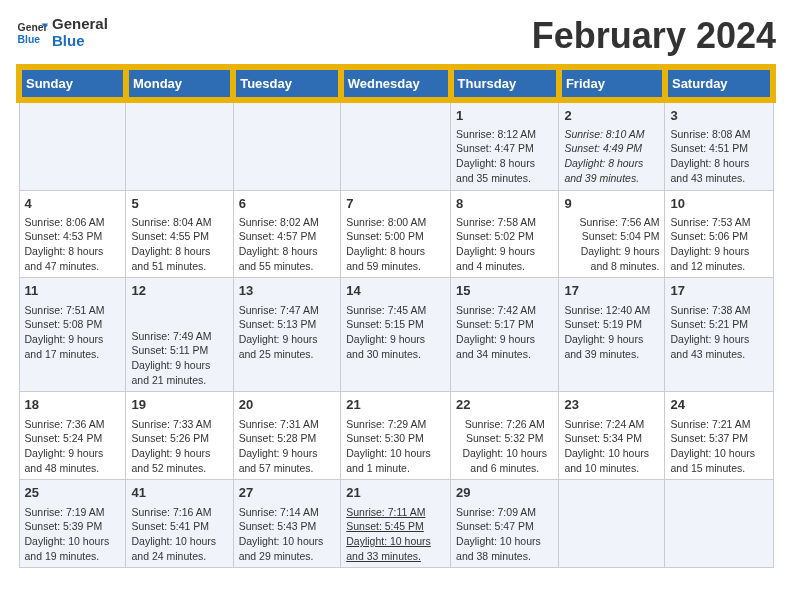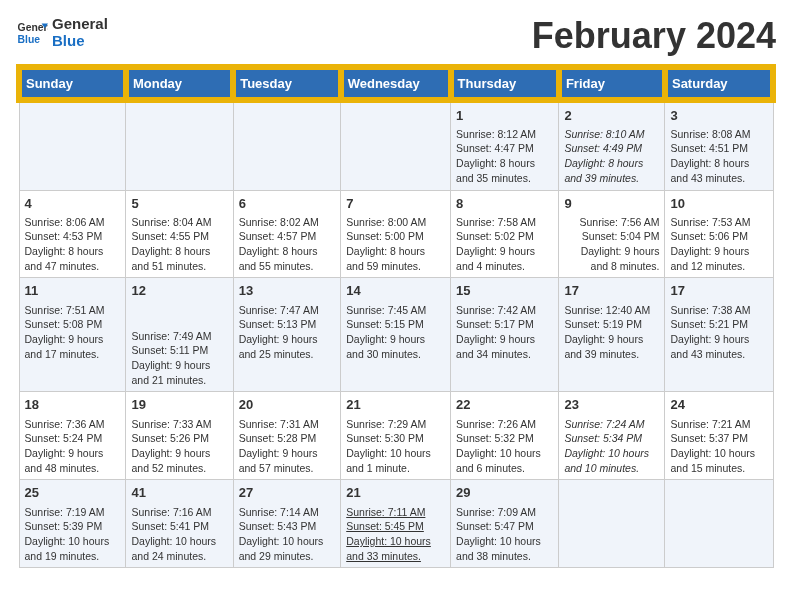--- a/index.html
+++ b/index.html
@@ -244,27 +244,27 @@
 Daylight: 9 hours and 57 minutes.</div>
         </td>
         <td>
           <span class="day-number">21</span>
           <div class="day-info" style="white-space: pre-line;">Sunrise: 7:29 AM
 Sunset: 5:30 PM
 Daylight: 10 hours and 1 minute.</div>
         </td>
         <td>
           <span class="day-number">22</span>
-          <div class="day-info" style="white-space: pre-line;">Sunrise: 7:26 AM
+          <div class="day-info" style="white-space: pre-line; text-align: center;">Sunrise: 7:26 AM
 Sunset: 5:32 PM
 Daylight: 10 hours and 6 minutes.</div>
         </td>
         <td>
           <span class="day-number">23</span>
-          <div class="day-info" style="white-space: pre-line; font-style: italic;">Sunrise: 7:24 AM
+          <div class="day-info" style="white-space: pre-line;">Sunrise: 7:24 AM
 Sunset: 5:34 PM
 Daylight: 10 hours and 10 minutes.</div>
         </td>
         <td>
           <span class="day-number">24</span>
           <div class="day-info" style="white-space: pre-line;">Sunrise: 7:21 AM
 Sunset: 5:37 PM
 Daylight: 10 hours and 15 minutes.</div>
         </td>
       </tr>

